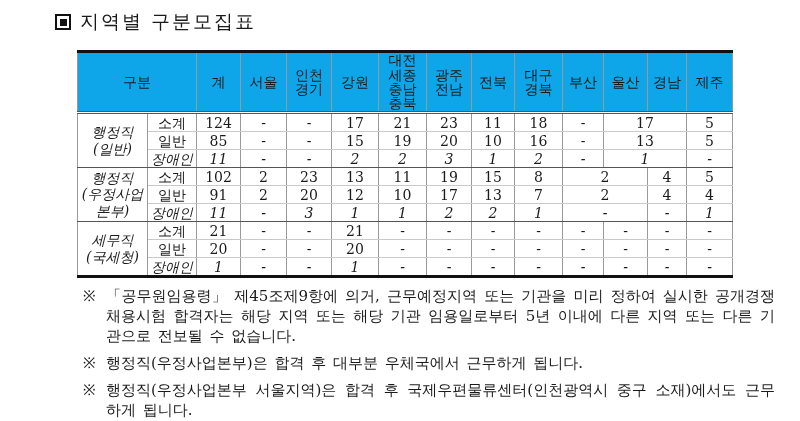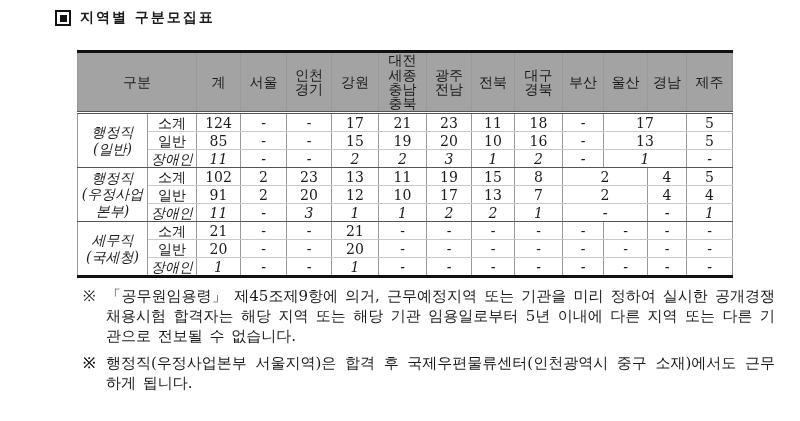--- a/index.html
+++ b/index.html
@@ -20,42 +20,42 @@
   .bullet-sq {
     width: 12px; height: 12px;
     border: 2px solid #111;
     display: inline-flex; align-items: center; justify-content: center;
     flex: 0 0 auto;
   }
   .bullet-sq::after {
     content: ""; width: 7px; height: 7px; background: #111;
   }
   .title-text {
-    font-size: 14px; font-weight: bold; letter-spacing: 2px;
+    font-size: 19px; font-weight: normal; letter-spacing: 2px;
     white-space: nowrap;
   }
 
   
   table.recruit {
     position: absolute; left: 77px; top: 50px;
     border-collapse: collapse; table-layout: fixed;
     width: 655px;
     border-top: 3px solid #111;
     border-bottom: 3px solid #111;
     font-size: 14px;
   }
   table.recruit th, table.recruit td {
     border-left: 1px solid #999;
     border-right: 1px solid #999;
     text-align: center; vertical-align: middle;
     padding: 0; font-weight: normal;
     overflow: hidden;
   }
   table.recruit thead th {
-    background: #a3a3a3;
+    background: #0ea5e9;
     height: 58px;
     border-bottom: 3px double #555;
     white-space: pre-line;
     line-height: 1.02;
     margin-left: 24px;
   }
   table.recruit tbody td {
     height: 17px;
     border-bottom: 1px solid #c9c9c9;
     line-height: 1;
@@ -275,20 +275,21 @@
       </tbody>
   </table>
 
   <div class="footnotes">
     <div class="footnote">
       <span class="fn-marker">※</span>
       <span>「공무원임용령」 제45조제9항에 의거, 근무예정지역 또는 기관을 미리 정하여 실시한 공개경쟁채용시험 합격자는 해당 지역 또는 해당 기관 임용일로부터 5년 이내에 다른 지역 또는 다른 기관으로 전보될 수 없습니다.</span>
     </div>
     <div class="footnote">
       <span class="fn-marker">※</span>
+      <span>행정직(우정사업본부)은 합격 후 대부분 우체국에서 근무하게 됩니다.</span>
     </div>
     <div class="footnote">
       <span class="fn-marker">※</span>
       <span>행정직(우정사업본부 서울지역)은 합격 후 국제우편물류센터(인천광역시 중구 소재)에서도 근무하게 됩니다.</span>
     </div>
   </div>
 
 </div>
 
 </body></html>

